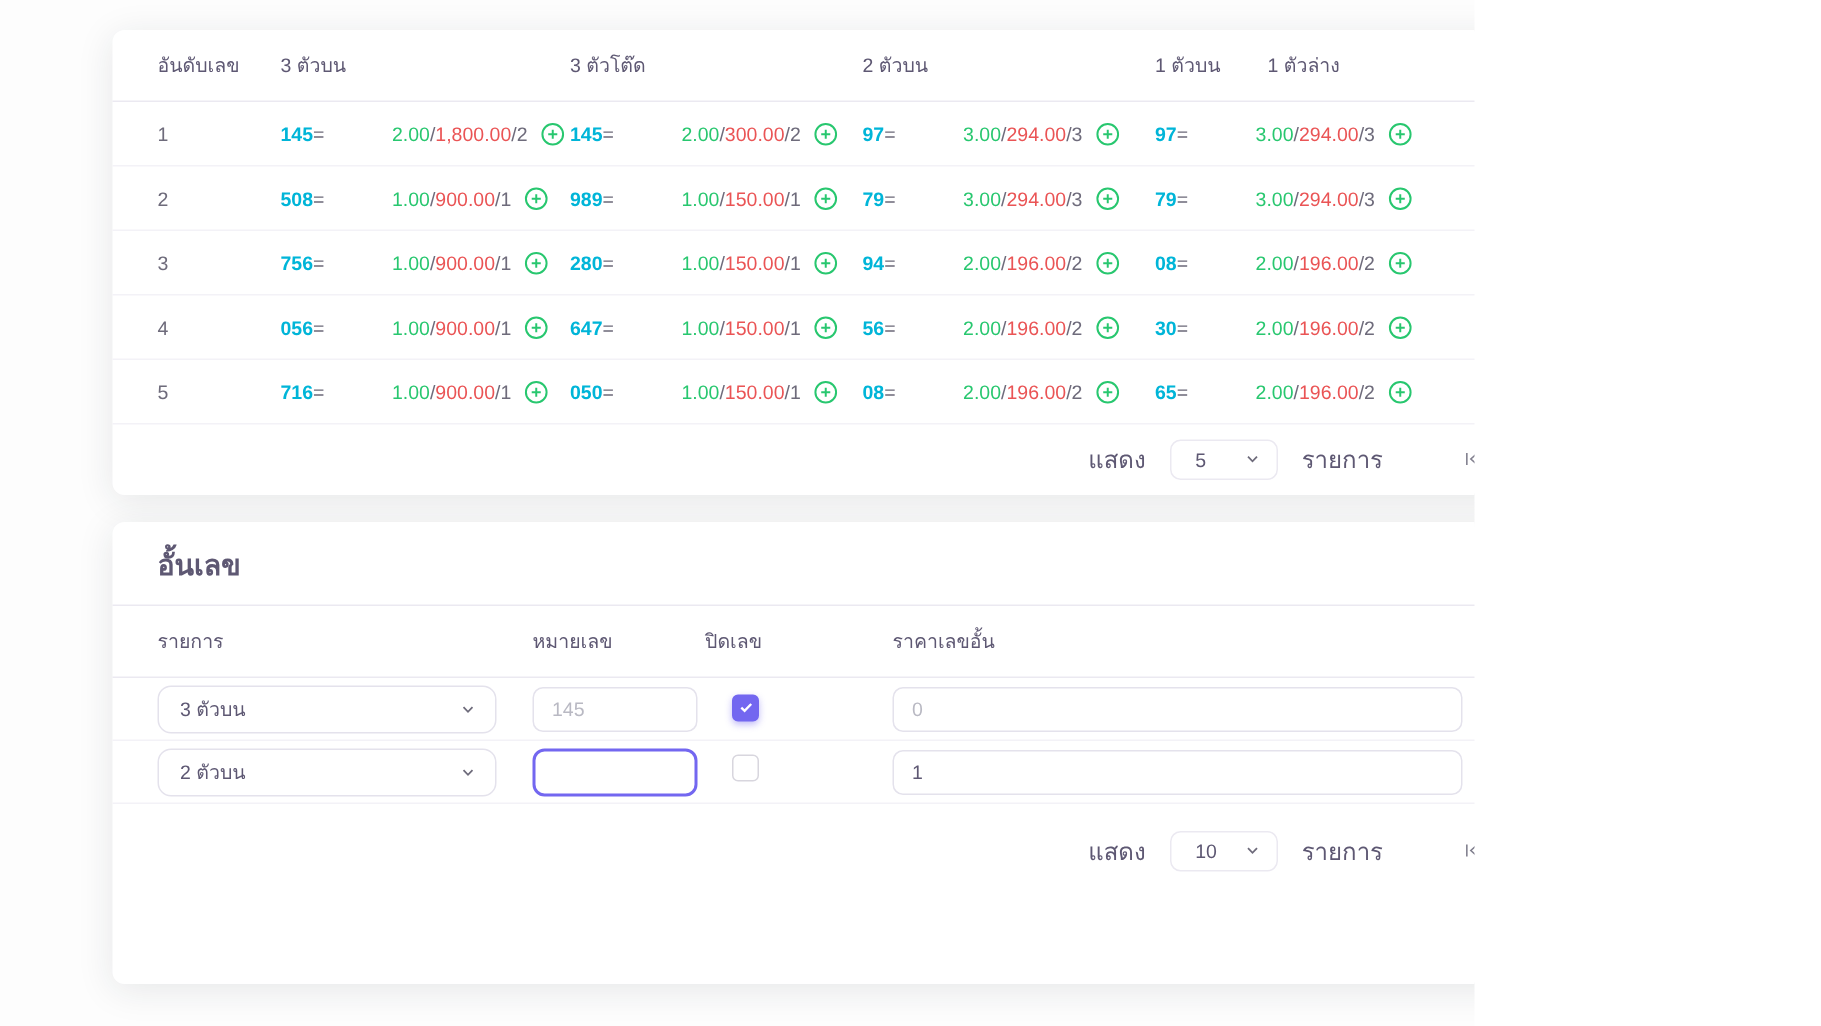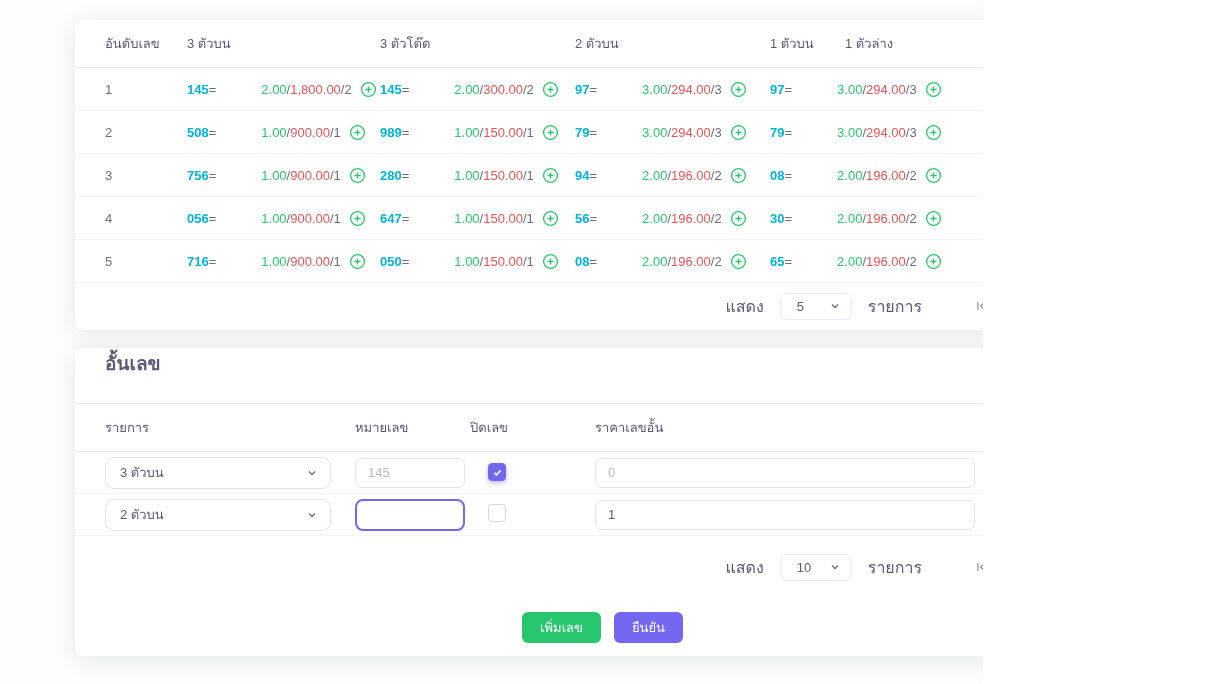--- a/index.html
+++ b/index.html
@@ -49,21 +49,21 @@
     border: 1px solid #ebe9f1; border-radius: 7px;
     padding: 0 10px 0 16px; cursor: pointer; background: #fff;
   }
   .pg-value { font-size: 13px; color: #5e5873; }
   .chev { width: 12px; height: 12px; stroke: #6e6b7b; fill: none; stroke-width: 1.4; }
   .pg-nav { display: flex; align-items: center; margin-left: 42px; }
   .pg-btn { display: inline-flex; padding: 0 9px; cursor: pointer; }
   .pg-btn svg { width: 16px; height: 16px; stroke: #82808f; fill: none; stroke-width: 1.2; }
 
   
-  .card-title { height: 56px; display: flex; align-items: flex-start; padding: 0 30px;
+  .card-title { height: 56px; display: flex; align-items: center; padding: 0 30px;
     border-bottom: 1px solid #ebe9f1; }
   .card-title span { font-size: 19px; font-weight: 700; color: #5e5873; }
   .fhead, .frow { display: flex; align-items: center; padding: 0 30px; }
   .fhead { height: 48px; border-bottom: 1px solid #ebe9f1; }
   .fh { font-size: 13px; font-weight: 500; color: #5e5873; }
   .frow { height: 42px; border-bottom: 1px solid #f3f2f7; }
   .fcol.type   { width: 250px; }
   .fcol.number { width: 115px; }
   .fcol.close  { width: 125px; }
   .fcol.price  { width: 400px; }
@@ -588,24 +588,20 @@
           <span class="pg-btn">
               <svg viewBox="0 0 18 18">
                 <path d="M12.5 4.5v9"></path>
                 <path d="M5 5l4.5 4L5 13z"></path>
               </svg>
             </span>
         </div>
       </div>
     </div>
 
-    <div class="btnrow">
-      <button class="btn green">เพิ่มเลข</button>
-      <button class="btn purple">ยืนยัน</button>
-    </div>
   </div>
 
   <div class="scrolltop">
     <svg viewBox="0 0 16 16">
         <path d="M8 12.5V4"></path>
         <path d="M4.5 7.2 8 3.7l3.5 3.5"></path>
       </svg>
   </div>
 
 </div>

